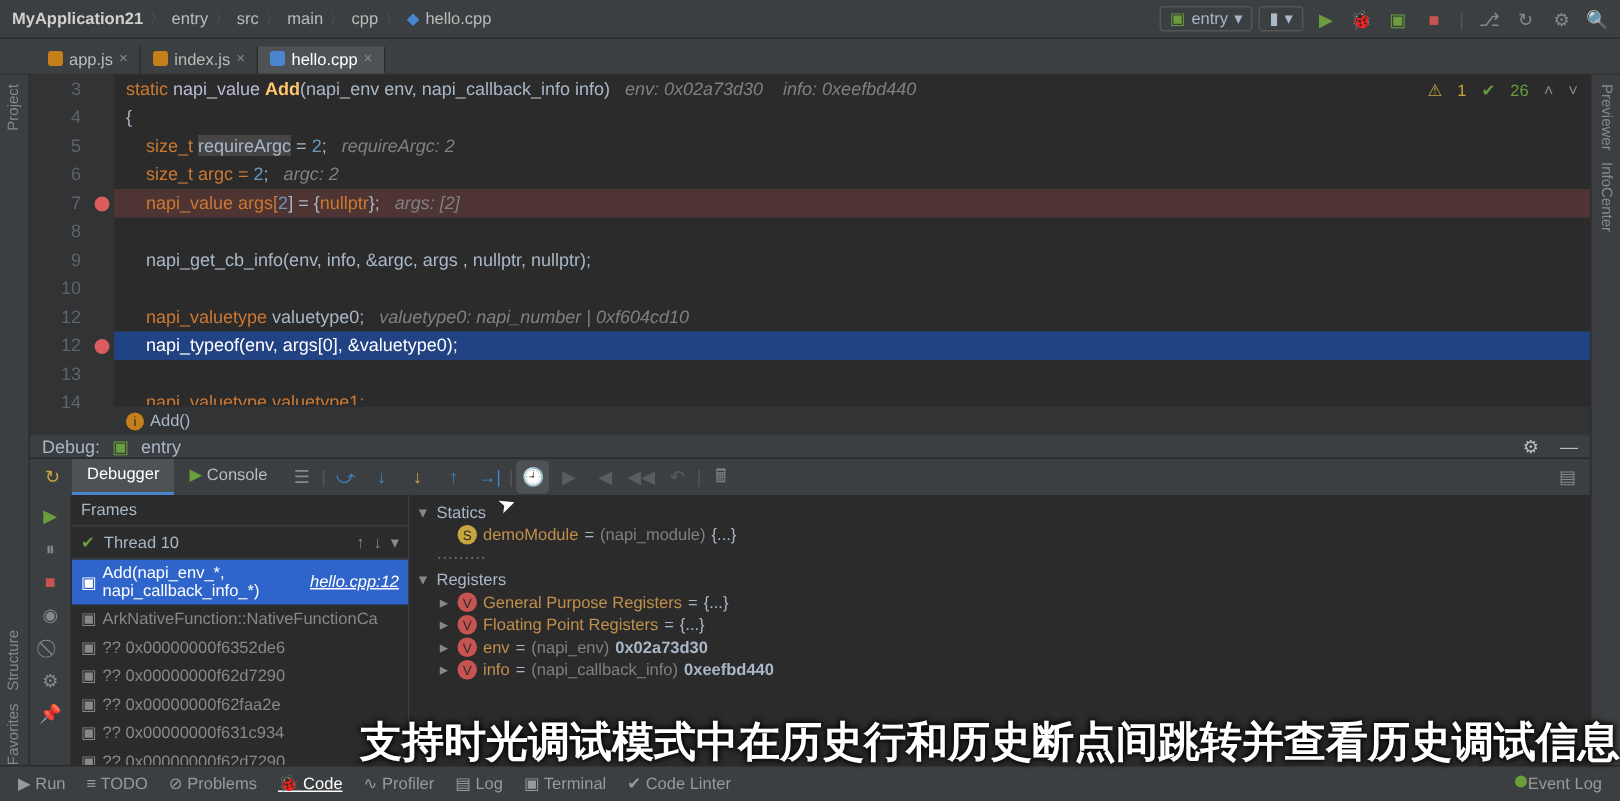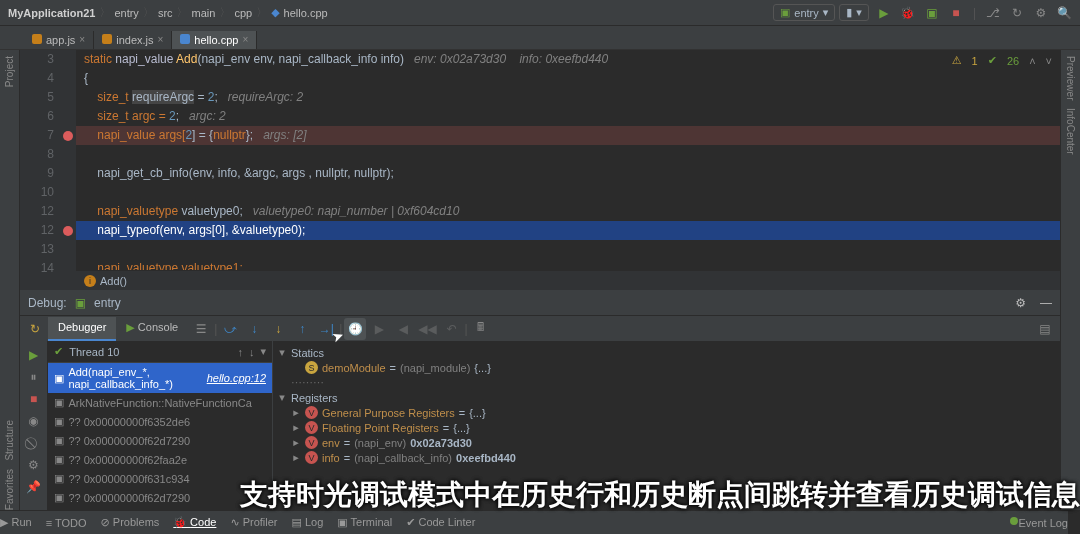--- a/index.html
+++ b/index.html
@@ -32,21 +32,21 @@
 
   
   .editor { position:absolute; left:20px; right:20px; top:50px; height:240px; background:#2b2b2b; display:flex; }
   .gutter { width:40px; background:#313335; text-align:right; padding-right:6px; color:#606366; font-family:Consolas, monospace; font-size:12px;}
   .gutter div { height:19px; line-height:19px; }
   .bpcol { width:16px; background:#313335;}
   .bpcol div { height:19px; display:flex; align-items:center; justify-content:center;}
   .bp { width:10px; height:10px; background:#db5c5c; border-radius:50%; }
   .code { flex:1; font-family:Consolas, monospace; font-size:12px; position:relative;}
   .code pre { height:19px; line-height:19px; padding-left:8px; white-space:pre; }
-  .kw { color:#cc7832; } .ty { color:#b9bcd1; } .fn { color:#ffc66d; } .num { color:#6897bb; } .cm { color:#808080; font-style:italic;}
+  .kw { color:#cc7832; } .ty { color:#b9bcd1; } .fn { color:#ffc66d;font-weight:bold; } .num { color:#6897bb; } .cm { color:#808080; font-style:italic;}
   .hl-red { background:#4e3534; }
   .hl-blue { background:#214283; color:#fff;}
   .topright-ind { position:absolute; right:8px; top:4px; font-size:11px; display:flex; gap:10px; align-items:center;}
   .warn { color:#c9a53f;} .ok { color:#6a9e3c;}
   .contextline { height:20px; background:#313335; border-top:1px solid #2b2b2b; display:flex; align-items:center; padding-left:8px; font-size:11px; position:absolute; left:0; right:0; bottom:0;}
   .infcircle{ width:12px; height:12px; border-radius:50%; background:#c57f1a; color:#2b2b2b; font-size:9px; display:inline-flex; align-items:center; justify-content:center; margin-right:4px;}
 
   
   .debugwrap { position:absolute; left:20px; right:20px; top:290px; bottom:24px; background:#2b2b2b; border-top:1px solid #3c3f41; display:flex; flex-direction:column;}
   .debughdr { height:24px; background:#3c3f41; display:flex; align-items:center; padding:0 8px; gap:8px; font-size:12px;}
@@ -75,21 +75,21 @@
   .vtab { padding:4px 10px; cursor:pointer; color:#bbb;}
   .vtab.active { color:#fff; border-bottom:2px solid #4a86cf;}
   .vtree { padding:4px 4px;}
   .vrow { display:flex; align-items:center; gap:4px; padding:1px 0;}
   .carrot { color:#888; width:10px; text-align:center; cursor:pointer;}
   .badge { width:13px; height:13px; border-radius:50%; display:inline-flex; align-items:center; justify-content:center; font-size:9px; color:#2b2b2b;}
   .badge.s { background:#c9a53f;} .badge.v {background:#c75450;}
   .vname { color:#c08f4b;} .vtype { color:#808080;} .vval { color:#a9b7c6; font-weight:bold;}
 
   
-  .footer { position:absolute; left:0; right:12px; bottom:0; height:24px; background:#3c3f41; border-top:1px solid #2b2b2b; display:flex; align-items:center; gap:14px; padding:0 0; font-size:11px; color:#999;}
+  .footer { position:absolute; left:0; right:0; bottom:0; height:24px; background:#3c3f41; border-top:1px solid #2b2b2b; display:flex; align-items:center; gap:14px; padding:0 12px; font-size:11px; color:#999;}
   .footer .active { color:#fff; text-decoration:underline;}
   .eventlog { margin-left:auto; display:flex; align-items:flex-start; gap:0;}
   .dotg { width:8px;height:8px; border-radius:50%; background:#6a9e3c;}
 
   
   .subtitle { position:absolute; left:0; right:0; bottom:20px; text-align:right; font-size:28px; color:#fff; font-weight:600; text-shadow: 0 0 4px #000, 0 0 4px #000; pointer-events:none;}
 
   .cursor-arrow { position:absolute; left:332px; top:328px; font-size:14px; color:#fff; transform:rotate(-20deg); pointer-events:none; z-index:100;}
 </style>
 </head>
@@ -258,20 +258,21 @@
       <div class="leftgutter2">
         <div class="lg" style="color:#6a9e3c">▶</div>
         <div class="lg" style="color:#888">⏸</div>
         <div class="lg" style="color:#c75450">■</div>
         <div class="lg" style="color:#888">◉</div>
         <div class="lg" style="color:#888">⃠</div>
         <div class="lg" style="color:#888">⚙</div>
         <div class="lg" style="color:#888">📌</div>
       </div>
       <div class="frames">
+        <div style="padding:4px 6px;border-bottom:1px solid #3c3f41;font-size:11px;">Frames</div>
         <div class="frameshdr">
           <span class="tick">✔</span>
           <span>Thread 10</span>
           <span style="margin-left:auto;color:#888;cursor:pointer">↑</span>
           <span style="color:#888;cursor:pointer">↓</span>
           <span style="color:#888">▾</span>
         </div>
         <div class="framelist">
           <div class="frame sel">▣ <span>Add(napi_env_*, napi_callback_info_*)</span> <span class="floc">hello.cpp:12</span></div>
           <div class="frame">▣ <span>ArkNativeFunction::NativeFunctionCa</span></div>

